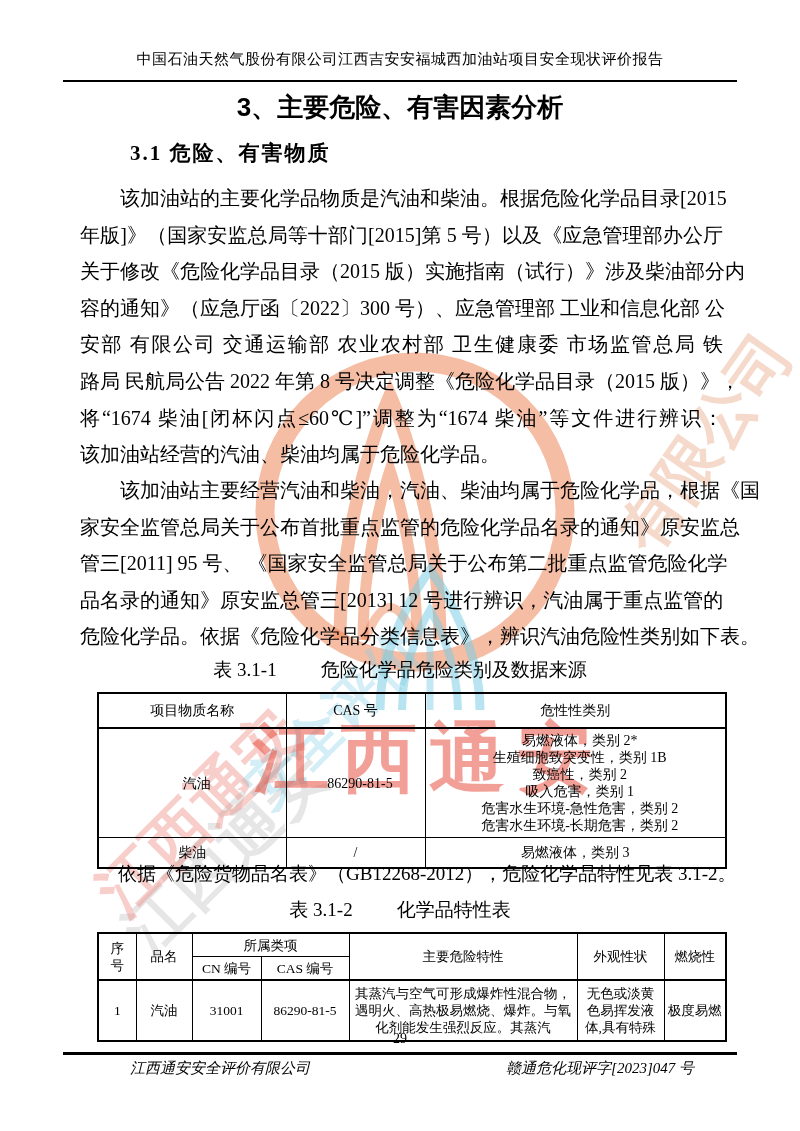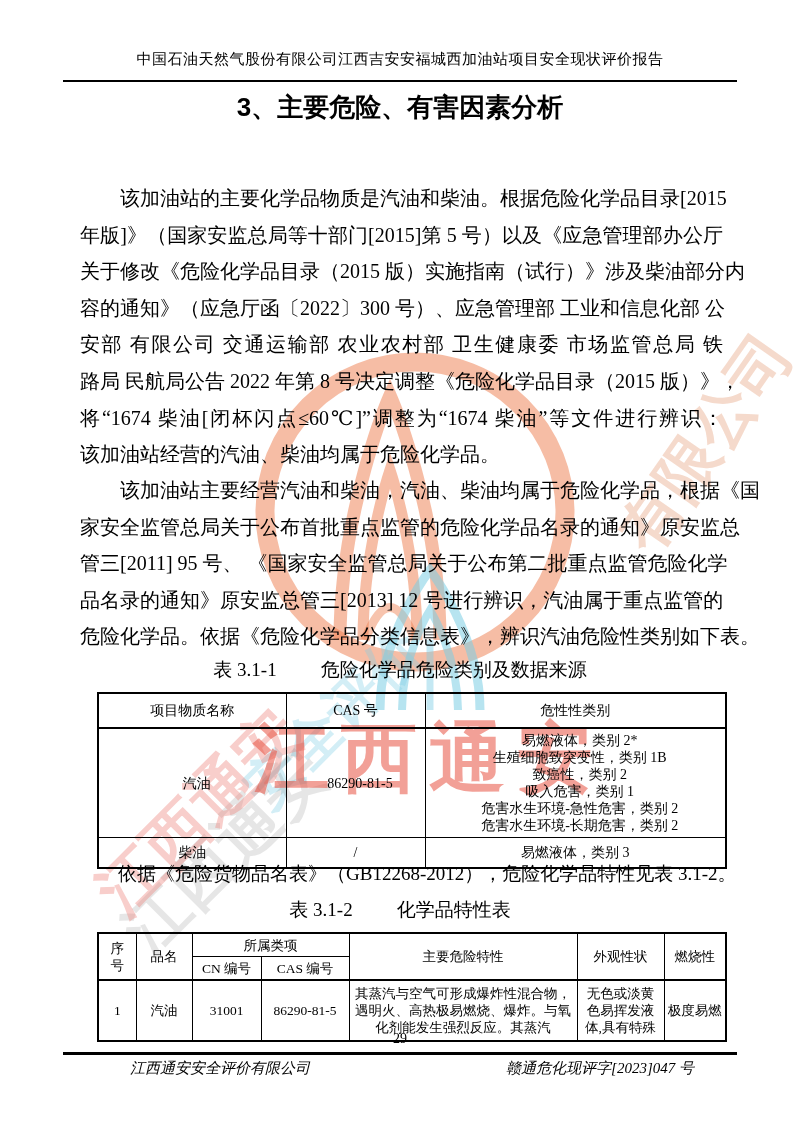--- a/index.html
+++ b/index.html
@@ -104,20 +104,21 @@
   <div class="wm wm-grey-diag">江西通安</div>
   <div class="wm wm-pink-diag">江西通安</div>
   <div class="wm wm-red-horizontal">江西通安</div>
 
   <div class="content">
 
     <div class="doc-header">中国石油天然气股份有限公司江西吉安安福城西加油站项目安全现状评价报告</div>
     <div class="header-rule"></div>
 
     <h1 class="chapter-title">3、主要危险、有害因素分析</h1>
+    <h2 class="section-title">3.1 危险、有害物质</h2>
 
     <div class="para p1">
       <div class="line jl indent">该加油站的主要化学品物质是汽油和柴油。根据危险化学品目录[2015</div>
       <div class="line jl">年版]》（国家安监总局等十部门[2015]第 5 号）以及《应急管理部办公厅</div>
       <div class="line jl">关于修改《危险化学品目录（2015 版）实施指南（试行）》涉及柴油部分内</div>
       <div class="line jl">容的通知》（应急厅函〔2022〕300 号）、应急管理部 工业和信息化部 公</div>
       <div class="line jl">安部 有限公司 交通运输部 农业农村部 卫生健康委 市场监管总局 铁</div>
       <div class="line jl">路局 民航局公告 2022 年第 8 号决定调整《危险化学品目录（2015 版）》，</div>
       <div class="line jl">将“1674 柴油[闭杯闪点≤60℃]”调整为“1674 柴油”等文件进行辨识：</div>
       <div class="line">该加油站经营的汽油、柴油均属于危险化学品。</div>

